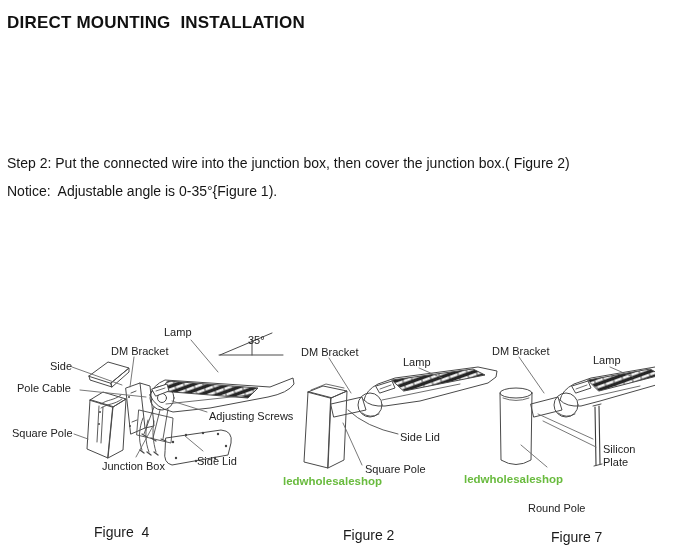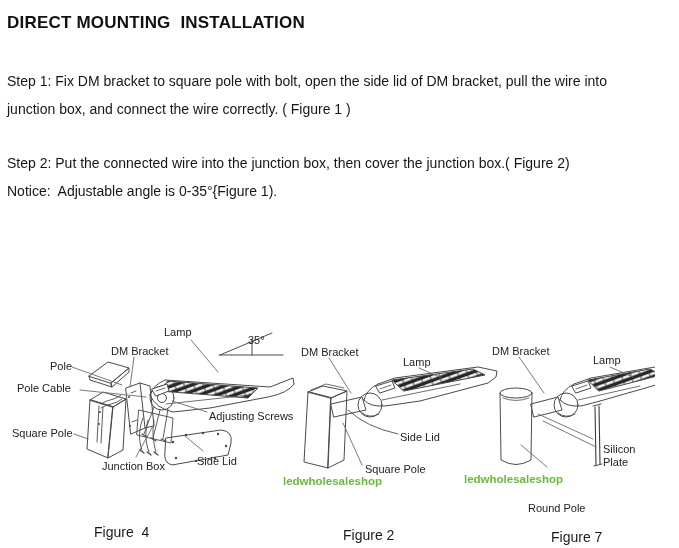--- a/index.html
+++ b/index.html
@@ -27,24 +27,20 @@
   }
   .art{position:absolute;left:0;top:300px;}
 </style>
 </head>
 <body>
 
 <div class="page">
 
   <h1 class="title">DIRECT MOUNTING  INSTALLATION</h1>
 
-  <p class="para para-step1">
-    <span class="line">Step 1: Fix DM bracket to square pole with bolt, open the side lid of DM bracket, pull the wire into</span>
-    <span class="line">junction box, and connect the wire correctly. ( Figure 1 )</span>
-  </p>
 
   <p class="para para-step2">
     <span class="line">Step 2: Put the connected wire into the junction box, then cover the junction box.( Figure 2)</span>
     <span class="line">Notice:  Adjustable angle is 0-35°{Figure 1).</span>
   </p>
 
 
   <svg class="art" width="679" height="248" viewBox="0 0 679 248" fill="none" stroke="#4a4a4a" stroke-width="1" stroke-linejoin="round" stroke-linecap="round">
     <defs>
       <pattern id="hatch" width="6" height="9" patternUnits="userSpaceOnUse" patternTransform="rotate(70)">
@@ -194,21 +190,21 @@
         <path d="M538,114 L593,139"></path>
         <path d="M543,121 L596,147"></path>
         <path d="M547,167 L521,145"></path>
       </g>
     </g>
   </svg>
 
   <span class="lbl" style="left:164px;top:326px;">Lamp</span>
   <span class="lbl" style="left:111px;top:345px;">DM Bracket</span>
   <span class="lbl" style="left:248px;top:334px;">35°</span>
-  <span class="lbl" style="left:50px;top:360px;">Pole</span>
+  <span class="lbl" style="left:50px;top:360px;">Side</span>
   <span class="lbl" style="left:17px;top:382px;">Pole Cable</span>
   <span class="lbl" style="left:12px;top:427px;">Square Pole</span>
   <span class="lbl" style="left:102px;top:460px;">Junction Box</span>
   <span class="lbl" style="left:197px;top:455px;">Side Lid</span>
   <span class="lbl" style="left:209px;top:410px;">Adjusting Screws</span>
 
   <span class="lbl" style="left:301px;top:346px;">DM Bracket</span>
   <span class="lbl" style="left:403px;top:356px;">Lamp</span>
   <span class="lbl" style="left:400px;top:431px;">Side Lid</span>
   <span class="lbl" style="left:365px;top:463px;">Square Pole</span>

